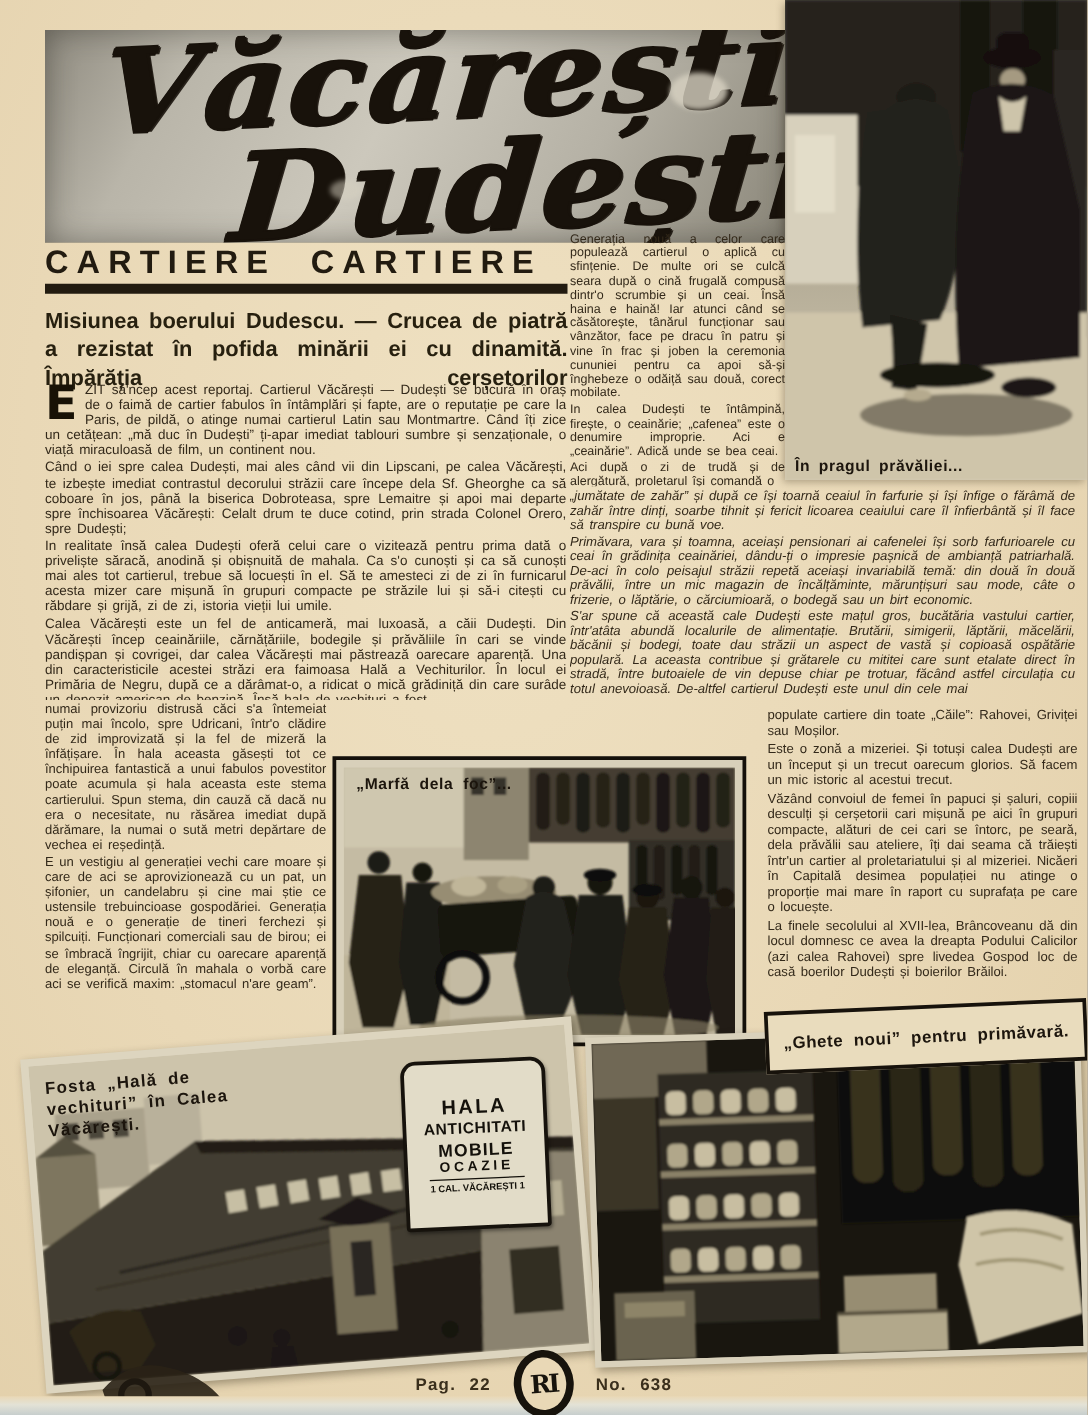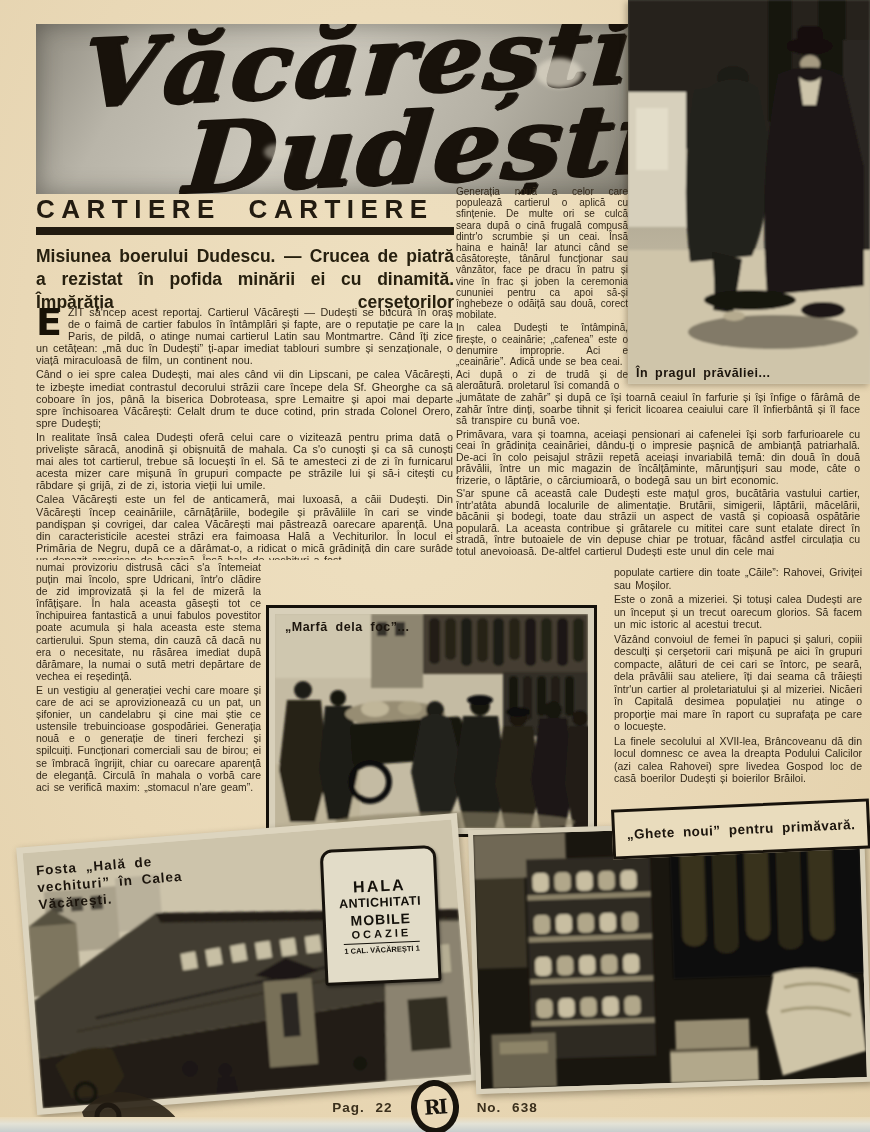--- a/index.html
+++ b/index.html
@@ -30,21 +30,21 @@
     letter-spacing:6.5px;word-spacing:14px;white-space:nowrap;overflow:hidden;}
   .kicker-rule{left:36px;top:227px;width:418px;height:8px;background:#221b10;}
   .subhead{left:36px;top:245px;width:418px;font-size:17.5px;line-height:23px;font-weight:bold;
     color:#27200f;text-align:justify;text-align-last:justify;word-spacing:3px;}
   
   .body-text{color:#33291a;text-align:justify;overflow:hidden;}
   .body-text p{margin:0 0 2px 0;word-spacing:1.5px;}
   .col1a{left:36px;top:306px;width:417px;height:254px;font-size:10.8px;line-height:12.1px;}
   .col1b{left:36px;top:562px;width:225px;height:246px;font-size:10.4px;line-height:12.1px;}
   .col2a{left:456px;top:186px;width:172px;height:203px;font-size:10px;line-height:11.2px;}
-  .col2b{left:456px;top:392px;width:404px;height:168px;font-size:10.5px;line-height:11.5px;}
+  .col2b{left:456px;top:392px;width:404px;height:168px;font-size:10.5px;line-height:11.5px;font-style:italic;}
   .col2c{left:614px;top:566px;width:248px;height:240px;font-size:10.5px;line-height:12.5px;}
   .dropcap{float:left;font-size:38px;line-height:30px;font-weight:bold;color:#181206;
     margin:1px 6px 0 0;font-family:"DejaVu Sans", sans-serif;}
   
   .photo{background:#beb5a0;overflow:hidden;}
   .photo svg{display:block;}
   .caption-on-photo{position:absolute;font-weight:bold;color:#1c150d;}
   .photo-tr{left:628px;top:0;width:242px;height:384px;box-shadow:-2px 2px 6px rgba(60,50,30,.35);}
   .photo-tr .caption-on-photo{left:8px;bottom:4px;font-size:12.5px;letter-spacing:.5px;word-spacing:3px;}
   .photo-mid{left:266px;top:560px;width:331px;height:232px;border:3px solid #14100a;background:#d8d0ba;padding:6px;box-sizing:border-box;margin-top:45px;}

